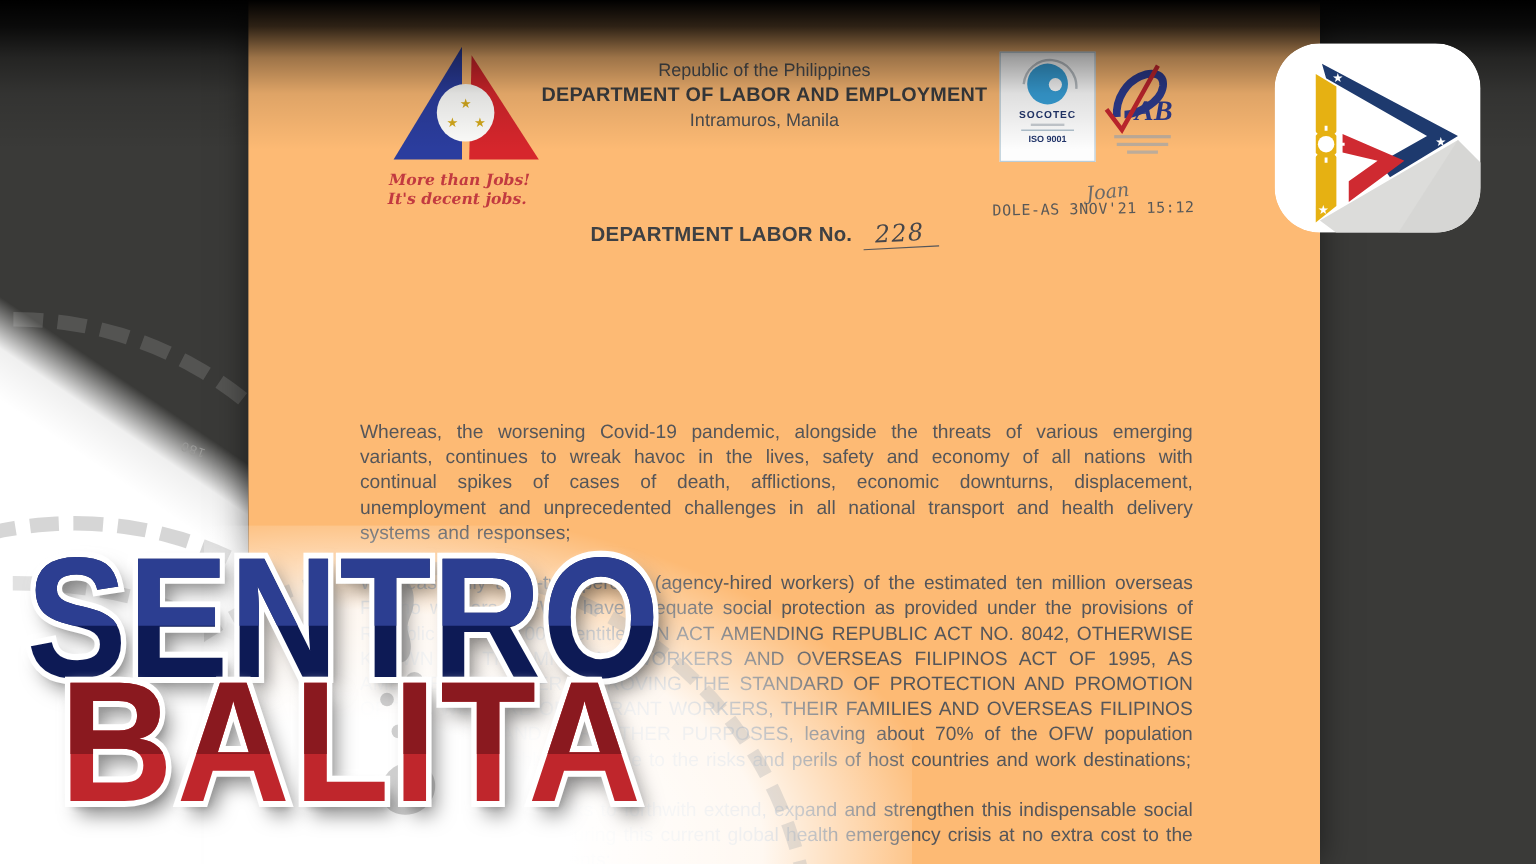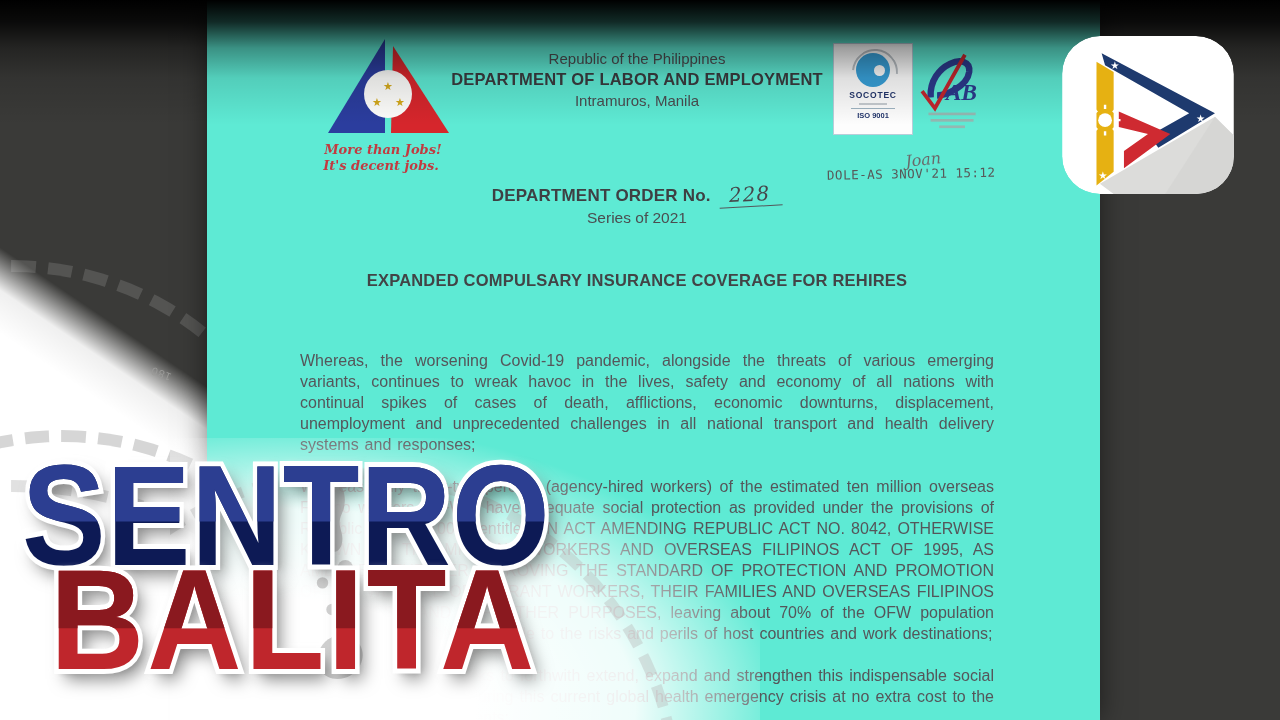--- a/index.html
+++ b/index.html
@@ -12,21 +12,21 @@
   .arc-dark{left:-300px;top:260px;width:600px;height:600px;border:12px dashed rgba(215,215,215,0.17);}
   .wedge{position:absolute;left:0;top:0;width:207px;height:720px;
          background:linear-gradient(214deg, rgba(255,255,255,0) 45%, rgba(255,255,255,0.92) 50%, #ffffff 55%);}
   .arc-light1{left:-250px;top:430px;width:600px;height:600px;border:12px dashed rgba(200,200,200,0.75);}
   .arc-light2{left:-420px;top:480px;width:840px;height:840px;border:12px dashed rgba(210,210,210,0.65);}
   .deg-label{position:absolute;left:150px;top:368px;font-size:11px;color:#9a9a98;
              transform:rotate(200deg);letter-spacing:1px;}
 
   
   .document{position:absolute;left:207px;top:0;width:893px;height:720px;overflow:hidden;
-            background:#5eead4;z-index:10;box-shadow:0 0 26px rgba(0,0,0,0.5);color:#55565a;}
+            background:#fdba74;z-index:10;box-shadow:0 0 26px rgba(0,0,0,0.5);color:#55565a;}
   .dole-seal{position:absolute;left:110px;top:34px;width:142px;height:150px;}
   .seal-tagline{font-family:"DejaVu Serif","Liberation Serif",serif;font-style:italic;font-weight:bold;}
   .doc-header{position:absolute;left:0;top:50px;width:860px;text-align:center;}
   .doc-header .l1{font-size:15px;color:#4b4d50;}
   .doc-header .l2{font-size:16.5px;font-weight:bold;color:#3a3c3f;letter-spacing:0.2px;margin-top:3px;}
   .doc-header .l3{font-size:15px;color:#4b4d50;margin-top:3px;}
 
   .soc-badge{position:absolute;left:626px;top:43px;width:80px;height:92px;border:1px solid #b9cdd9;
              background:#fdfdfd;text-align:center;box-sizing:border-box;}
   .soc-logo{position:relative;width:34px;height:34px;border-radius:50%;background:#38a0d8;margin:9px auto 3px;}
@@ -132,27 +132,25 @@
       <rect x="16" y="70" width="40" height="2.5" fill="#a7a7a7" opacity="0.75"></rect>
       <rect x="24" y="76" width="24" height="2.5" fill="#a7a7a7" opacity="0.75"></rect>
     </svg>
 
     <div class="stamp">
       <div class="stamp-name">Joan</div>
       <div class="stamp-line">DOLE-AS  3NOV'21 15:12</div>
     </div>
 
     <div class="order-line">
-      <span class="order-label">DEPARTMENT ORDER No.</span>
+      <span class="order-label">DEPARTMENT LABOR No.</span>
       <span class="order-number">228</span>
     </div>
-    <div class="series">Series of 2021</div>
 
     <div class="title">
-      <div>EXPANDED COMPULSARY INSURANCE COVERAGE FOR REHIRES</div>
     </div>
 
     <div class="doc-body">
       <p>Whereas, the worsening Covid-19 pandemic, alongside the threats of various emerging variants, continues to wreak havoc in the lives, safety and economy of all nations with continual spikes of cases of death, afflictions, economic downturns, displacement, unemployment and unprecedented challenges in all national transport and health delivery systems and responses;</p>
       <p>Whereas, only thirty-two percent (agency-hired workers) of the estimated ten million overseas Filipino workers (OFWs) have adequate social protection as provided under the provisions of Republic Act No. 10022 entitled AN ACT AMENDING REPUBLIC ACT NO. 8042, OTHERWISE KNOWN AS THE MIGRANT WORKERS AND OVERSEAS FILIPINOS ACT OF 1995, AS AMENDED, FURTHER IMPROVING THE STANDARD OF PROTECTION AND PROMOTION OF THE WELFARE OF MIGRANT WORKERS, THEIR FAMILIES AND OVERSEAS FILIPINOS IN DISTRESS, AND FOR OTHER PURPOSES, leaving about 70% of the OFW population uncovered and highly vulnerable to the risks and perils of host countries and work destinations;</p>
       <p>Whereas, the DOLE seeks to forthwith extend, expand and strengthen this indispensable social protection to all OFWs during this current global health emergency crisis at no extra cost to the OFWs and their dependents;</p>
     </div>
   </div>
 
   <div class="haze">

